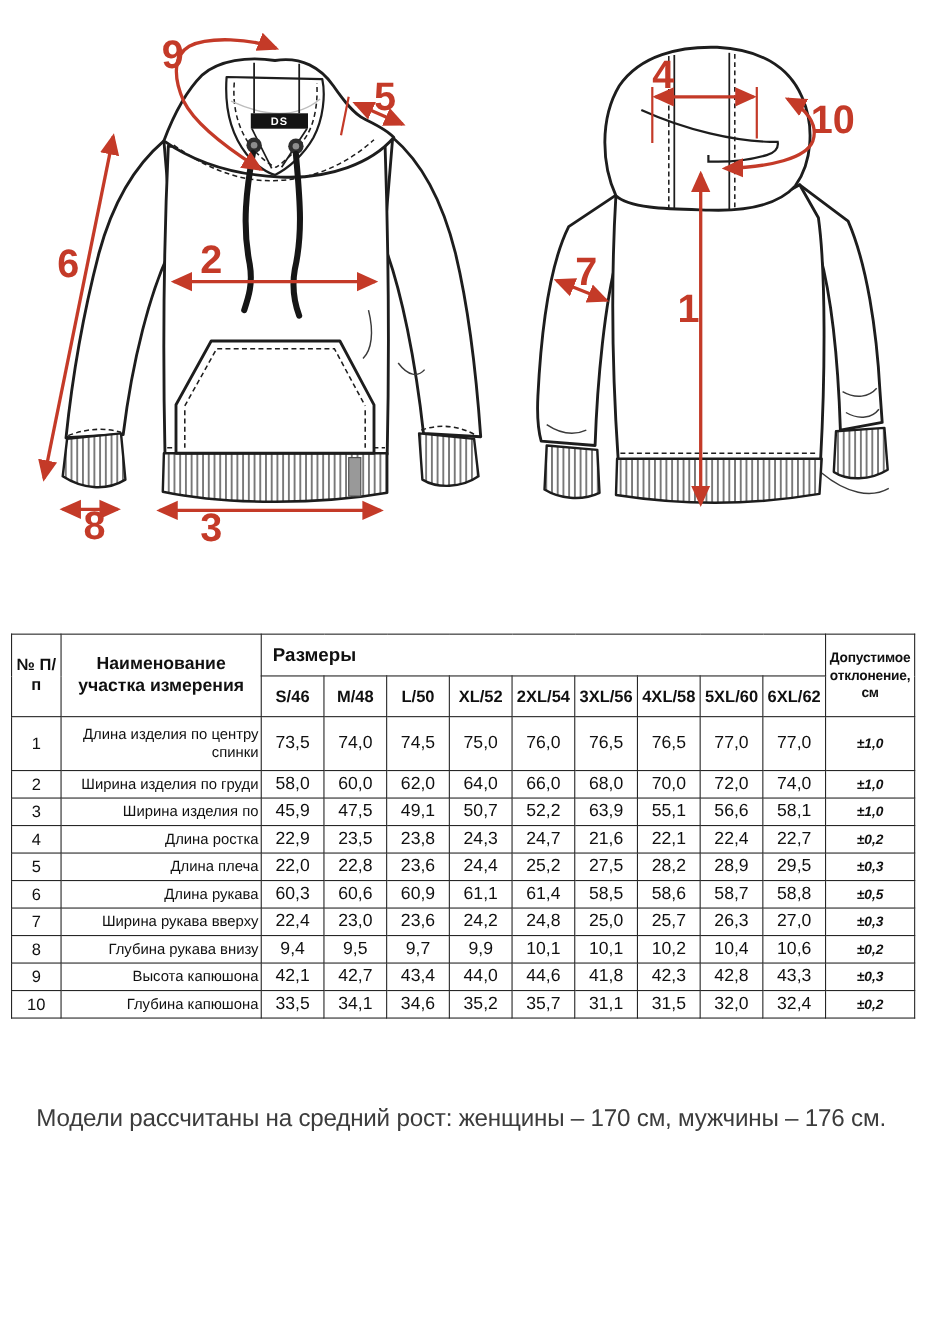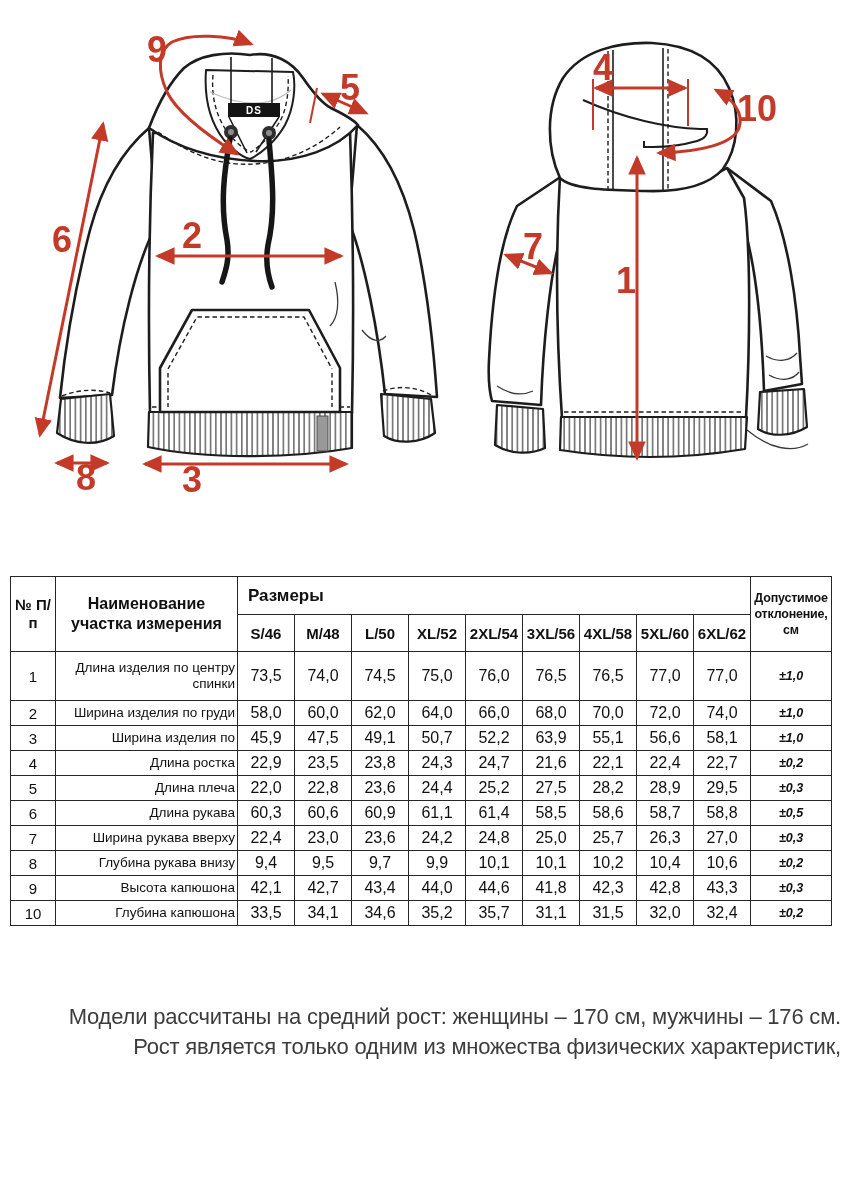--- a/index.html
+++ b/index.html
@@ -55,21 +55,21 @@
   .size-table tbody tr { height:25px; }
   .size-table tbody tr:first-child { height:49px; }
   .size-table td { font-size:16px; }
   .size-table td.name-cell { text-align:right; padding-left:6px; font-size:13.5px; line-height:1.15; }
   .size-table td.tol-cell  { font-weight:700; font-size:12.5px;font-style:italic; }
   .size-table td.num-cell  { font-size:15px; }
 
   
   .footer {
     margin:76px 0 0 33px;
-    font-size:22px; line-height:30px; letter-spacing:-0.2px; color:#3c3c3c;text-align:right;
+    font-size:22px; line-height:30px; letter-spacing:-0.2px; color:#3c3c3c;
   }
 </style>
 </head>
 <body>
 
 <div class="page">
 
   <div class="diagram-wrap">
   <svg width="841" height="548" viewBox="0 0 841 548">
     <defs>
@@ -365,16 +365,15 @@
           <td>31,5</td>
           <td>32,0</td>
           <td>32,4</td>
           <td class="tol-cell">±0,2</td>
         </tr>
       </tbody>
   </table>
 
   <div class="footer">
     <div>Модели рассчитаны на средний рост: женщины – 170 см, мужчины – 176 см.</div>
-    <div>Рост является только одним из множества физических характеристик,</div>
   </div>
 
 </div>
 
 </body></html>

